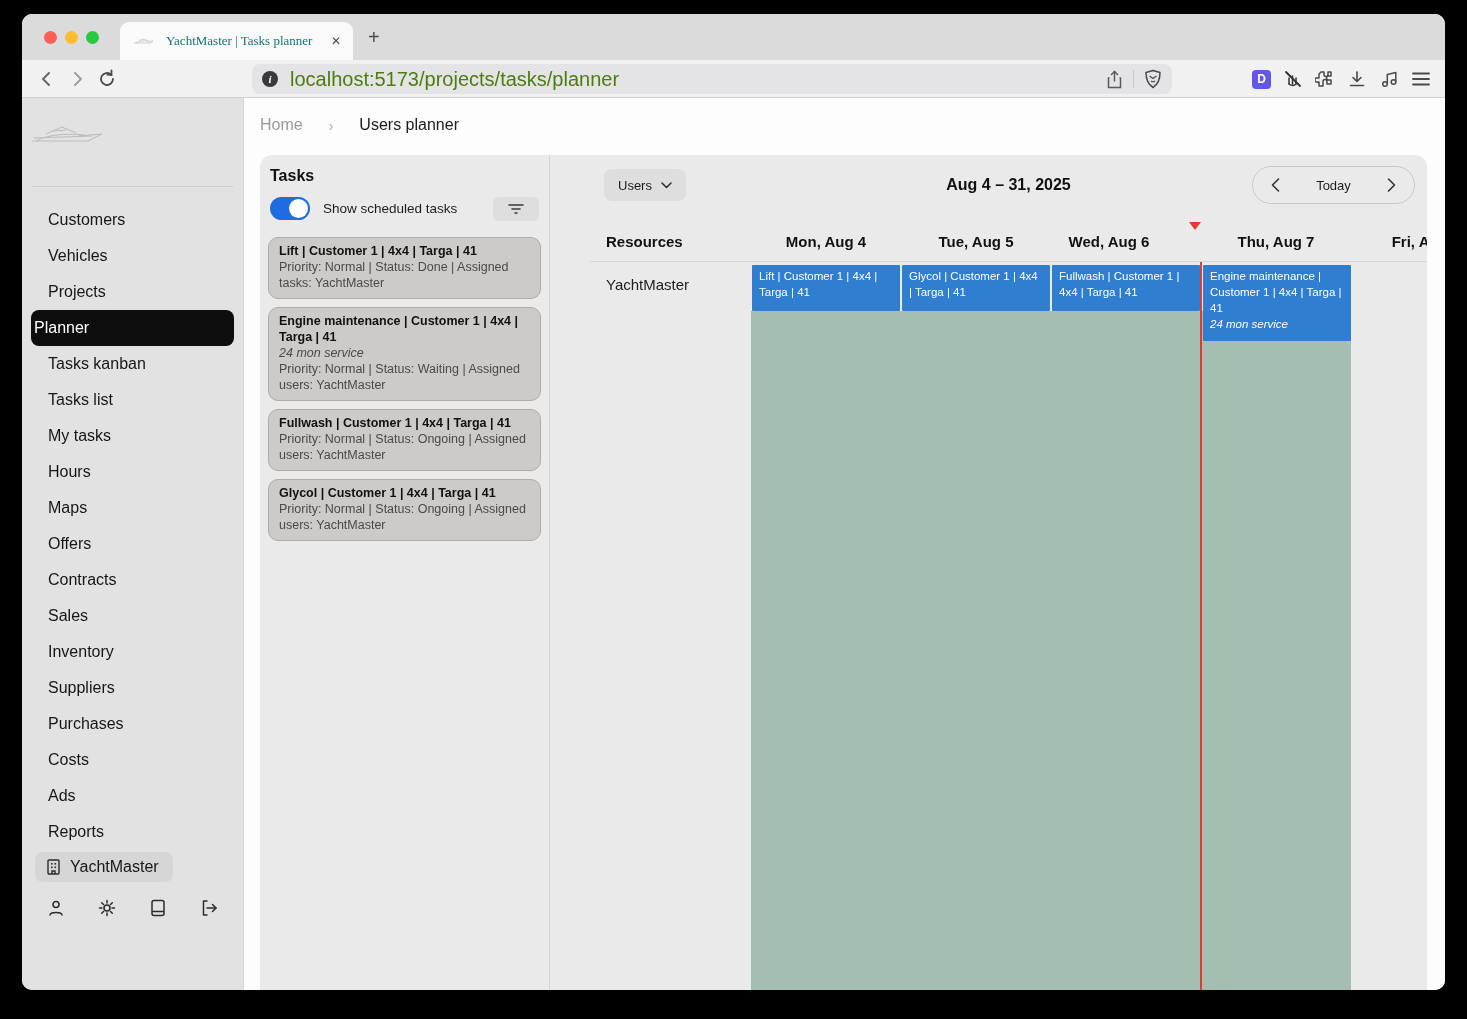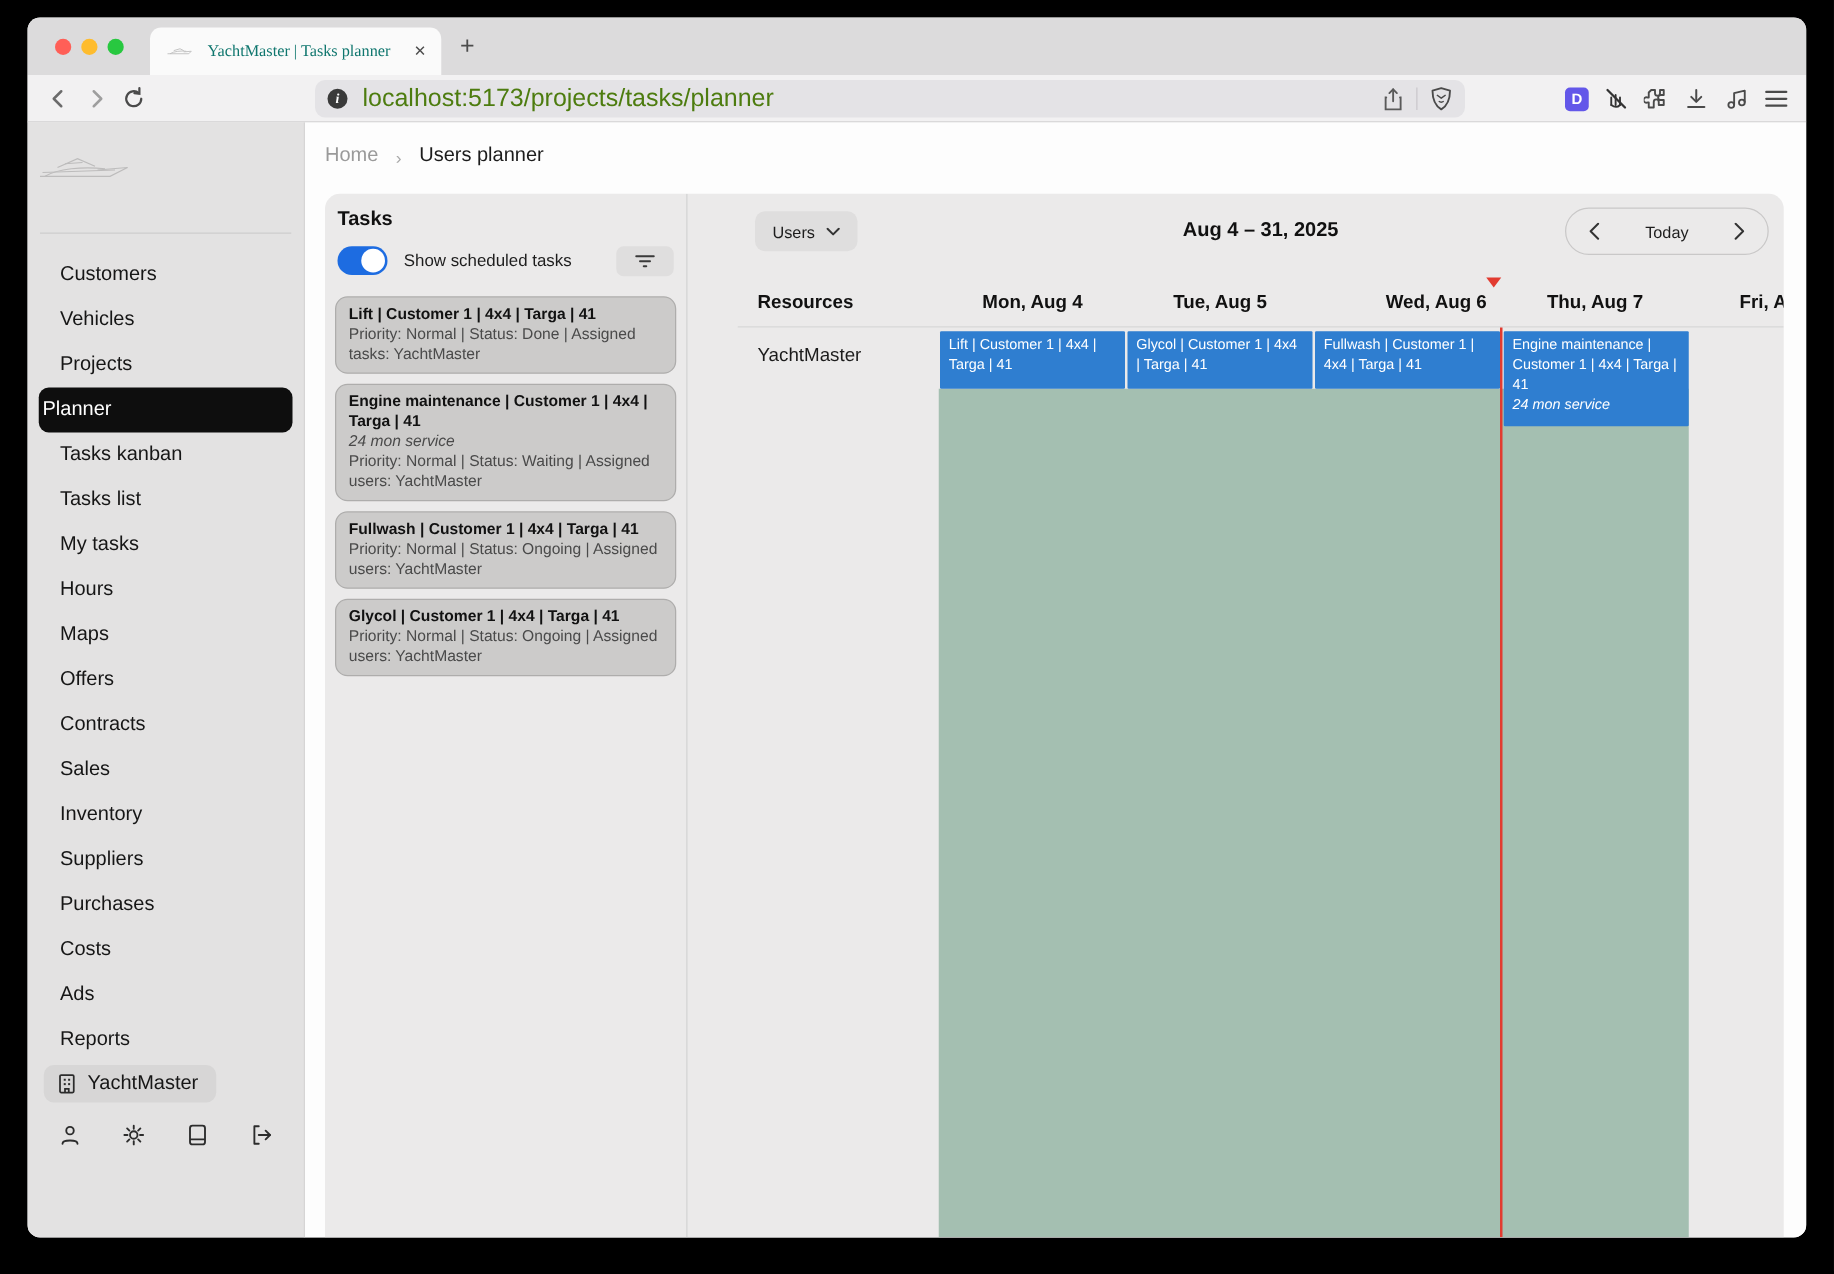--- a/index.html
+++ b/index.html
@@ -48,21 +48,21 @@
   .menu { position:absolute; left:0; top:104px; width:100%; }
   .side-item { height:36px; line-height:36px; padding-left:26px; font-size:16px; color:#161616; cursor:pointer; }
   .side-item.active { background:#0e0e0e; color:#fff; border-radius:8px; margin:0 9px; padding-left:3px; }
   .workspace-pill { position:absolute; left:13px; top:754px; height:30px; background:#d7d6d6; border-radius:8px;
                     display:flex; align-items:center; padding:0 14px 0 10px; gap:8px; font-size:16px; color:#161616; }
   .side-icons { position:absolute; left:24px; right:24px; top:800px; display:flex; justify-content:space-between; }
   .side-icons svg { color:#2c2c2c; }
 
   
   .main { position:relative; flex:1; background:#fdfdfd; overflow:hidden; }
-  .breadcrumb { position:absolute; left:16px; top:18px; font-size:16px; display:flex; align-items:flex-end; gap:14px; }
+  .breadcrumb { position:absolute; left:16px; top:18px; font-size:16px; display:flex; align-items:flex-end; gap:26px; }
   .bc-home { color:#9a9a9a; } .bc-sep { color:#a8a8a8; font-size:14px; } .bc-cur { color:#1c1c1c; }
 
   
   .panel { position:absolute; left:16px; top:57px; width:1167px; bottom:0; background:#ebeaea;
            border-radius:12px 12px 0 0; display:flex; overflow:hidden;gap:40px; }
 
   
   .tasks-col { position:relative; width:290px; flex:0 0 auto; border-right:1px solid #d4d3d3; }
   .tasks-title { position:absolute; left:10px; top:12px; font-size:16px; font-weight:bold; color:#111; }
   .toggle-row { position:absolute; left:10px; right:10px; top:42px; height:24px; }
@@ -315,21 +315,21 @@
               <span class="today-label">Today</span>
               <svg width="9" height="14" viewBox="0 0 9 14" fill="none" stroke="#333" stroke-width="1.6" stroke-linecap="round" stroke-linejoin="round">
                   <polyline points="1.5,1 7.5,7 1.5,13"></polyline>
                 </svg>
             </div>
 
             <div class="head-row">
               <div class="resources-h">Resources</div>
               <div class="day-h" style="left:161px">Mon, Aug 4</div>
               <div class="day-h" style="left:311px">Tue, Aug 5</div>
-              <div class="day-h" style="left:484px">Wed, Aug 6</div>
+              <div class="day-h" style="left:444px">Wed, Aug 6</div>
               <div class="day-h" style="left:611px">Thu, Aug 7</div>
               <div class="day-h" style="left:761px">Fri, Aug 8</div>
             </div>
             <div class="now-triangle"></div>
 
             <div class="sched-body">
               <div class="resource-label">YachtMaster</div>
               <div class="green-block"></div>
               <div class="event ev-0">
                 <span>Lift | Customer 1 | 4x4 | Targa | 41</span>

